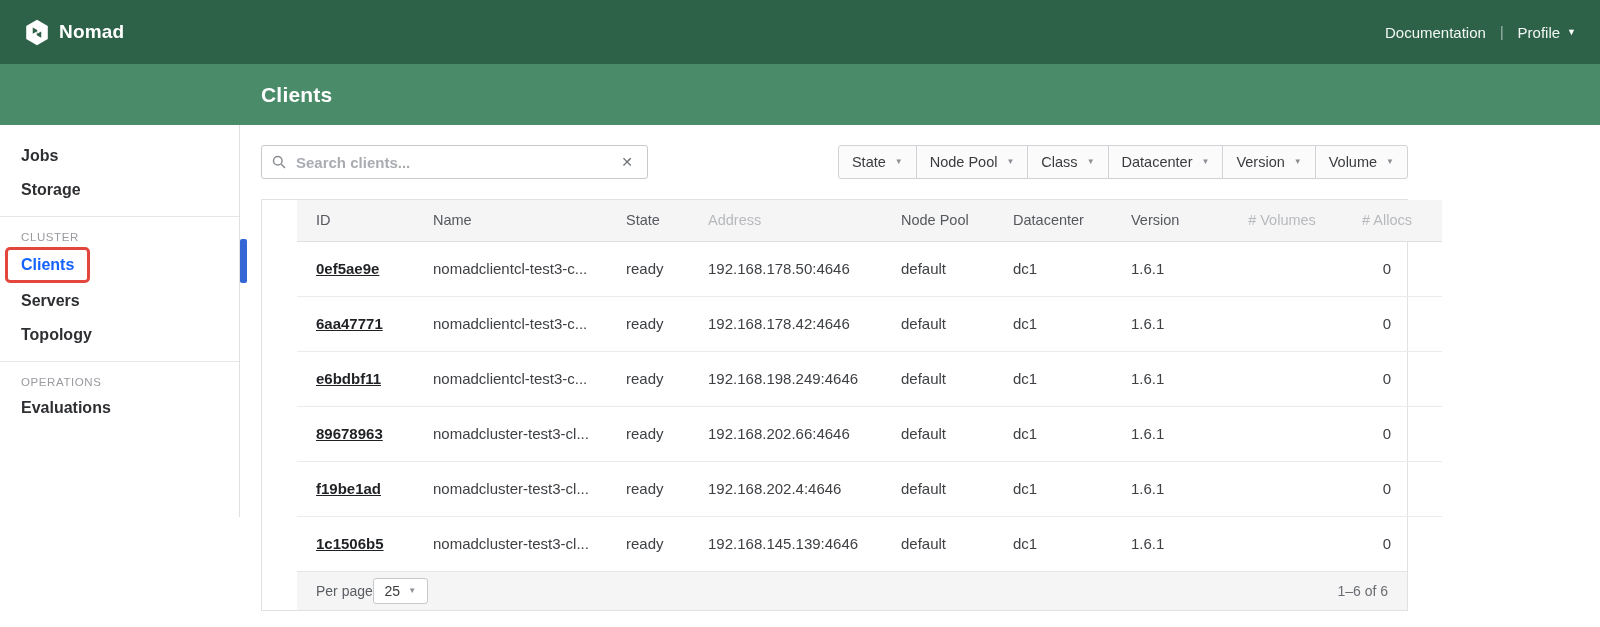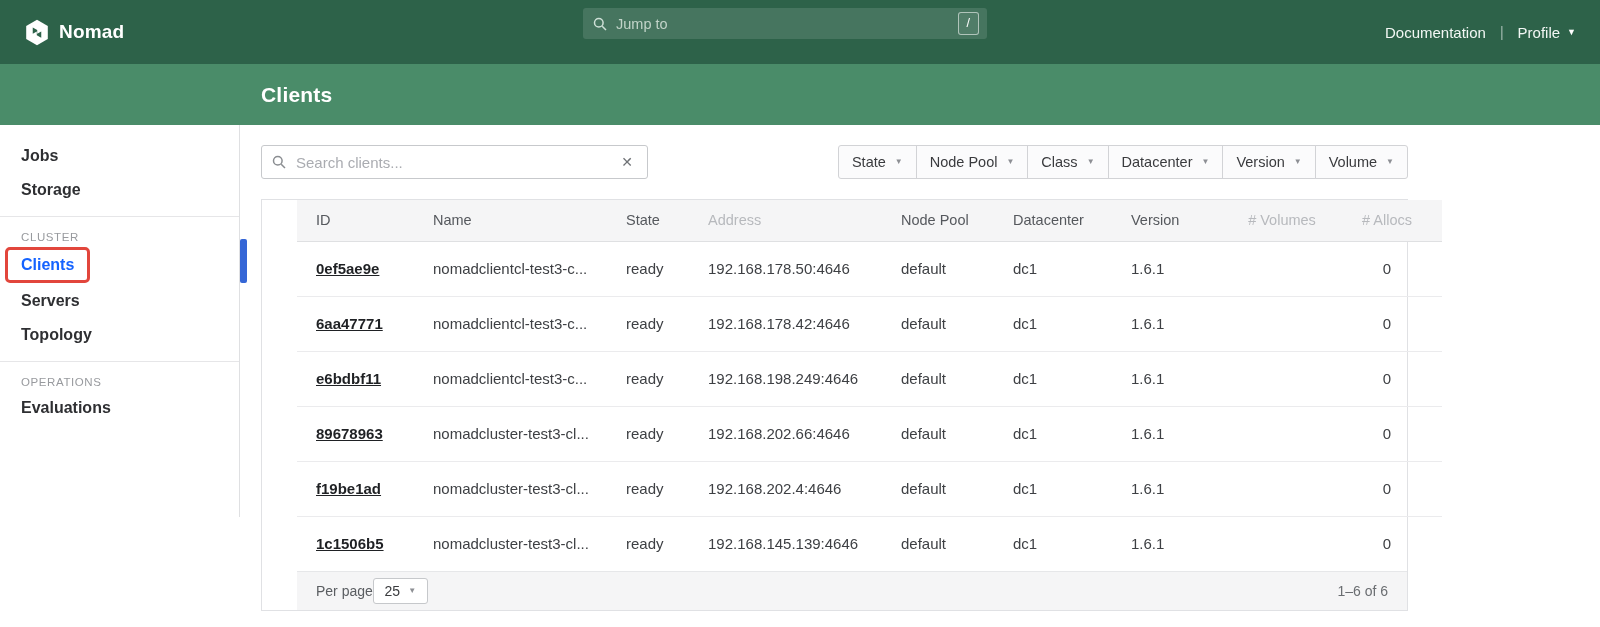--- a/index.html
+++ b/index.html
@@ -70,21 +70,21 @@
   
   .main{flex:1;padding:20px 0 0 21px;}
   .content{width:1147px;}
   .toolbar{display:flex;justify-content:space-between;align-items:center;}
   .search-box{
     width:387px;height:34px;border:1px solid #c7c9cc;border-radius:3px;
     display:flex;align-items:center;padding:0 10px;background:#fff;
   }
   .search-box input{
     flex:1;border:none;outline:none;font-size:15px;color:#3e4044;
-    font-family:inherit;margin-left:8px;background:transparent;
+    font-family:inherit;margin-left:8px;background:transparent;font-weight:bold;
   }
   .search-box input::placeholder{color:#aaacb1;}
   .clear-btn{
     border:none;background:none;color:#6f7276;font-size:14px;cursor:pointer;
     padding:2px 4px;line-height:1;
   }
   .filters{display:flex;}
   .filter-btn{
     display:flex;align-items:center;gap:9px;height:34px;padding:0 13px;
     background:#fbfbfc;border:1px solid #d2d3d6;margin-left:-1px;
@@ -127,30 +127,20 @@
   <a class="brand">
     <span>
       <svg width="26" height="27" viewBox="0 0 24 26">
         <polygon points="12,0.8 22.4,6.8 22.4,19.2 12,25.2 1.6,19.2 1.6,6.8" fill="#ffffff"></polygon>
         <path d="M7.9 8.1l4.3 2.5v3.5l3.9-2v6l-4.3-2.5v-3.5l-3.9 2z" fill="#2d6249"></path>
       </svg>
     </span>
     <span class="brand-name">Nomad</span>
   </a>
 
-  <div class="jump">
-    <span>
-      <svg width="14" height="14" viewBox="0 0 14 14">
-        <circle cx="5.8" cy="5.8" r="4.3" fill="none" stroke="#cfe0d7" stroke-width="1.5"></circle>
-        <line x1="9.2" y1="9.2" x2="13" y2="13" stroke="#cfe0d7" stroke-width="1.5"></line>
-      </svg>
-    </span>
-    <input placeholder="Jump to" style="">
-    <span class="hint">/</span>
-  </div>
 
   <nav class="nav-links">
     <a>Documentation</a>
     <span class="sep">|</span>
     <a class="profile">
       <span>Profile</span>
       <span class="caret">▼</span>
     </a>
   </nav>
 </header>

